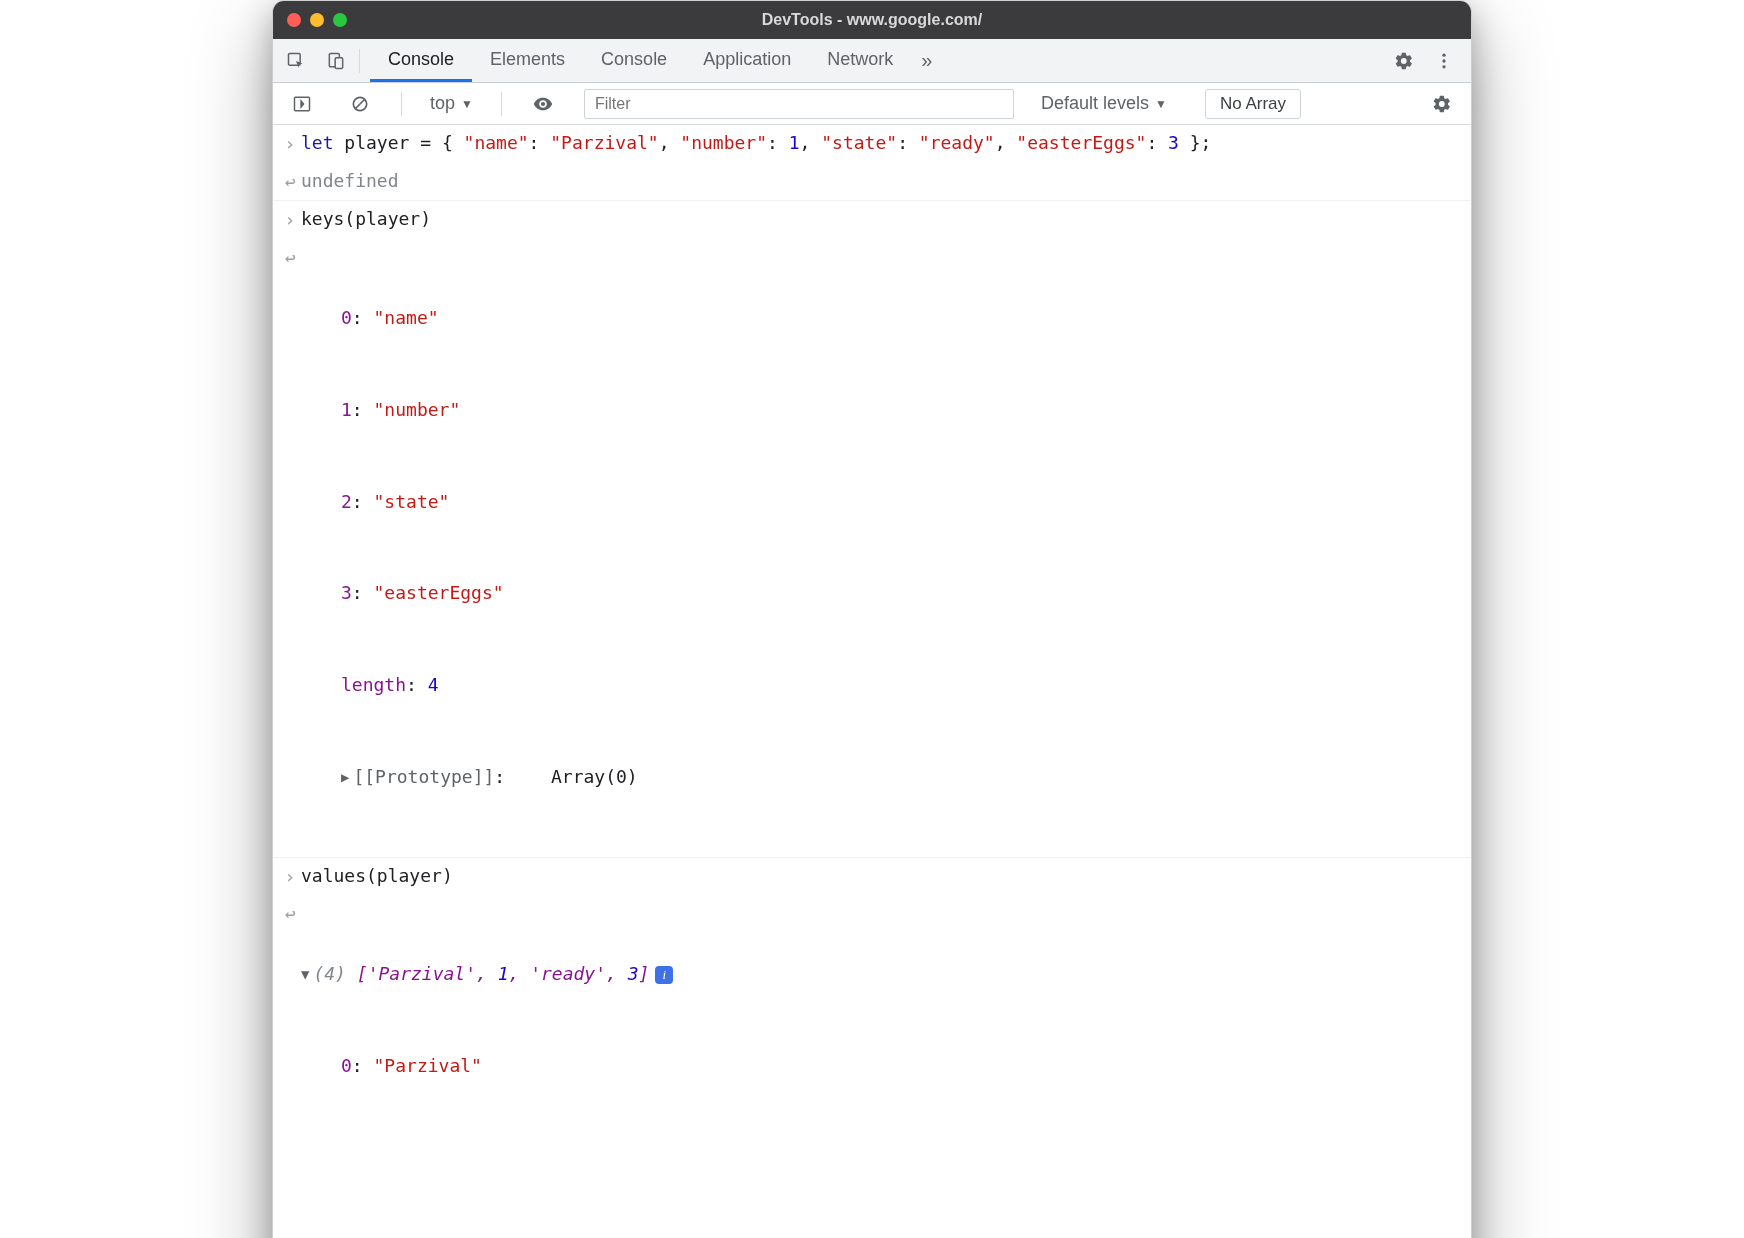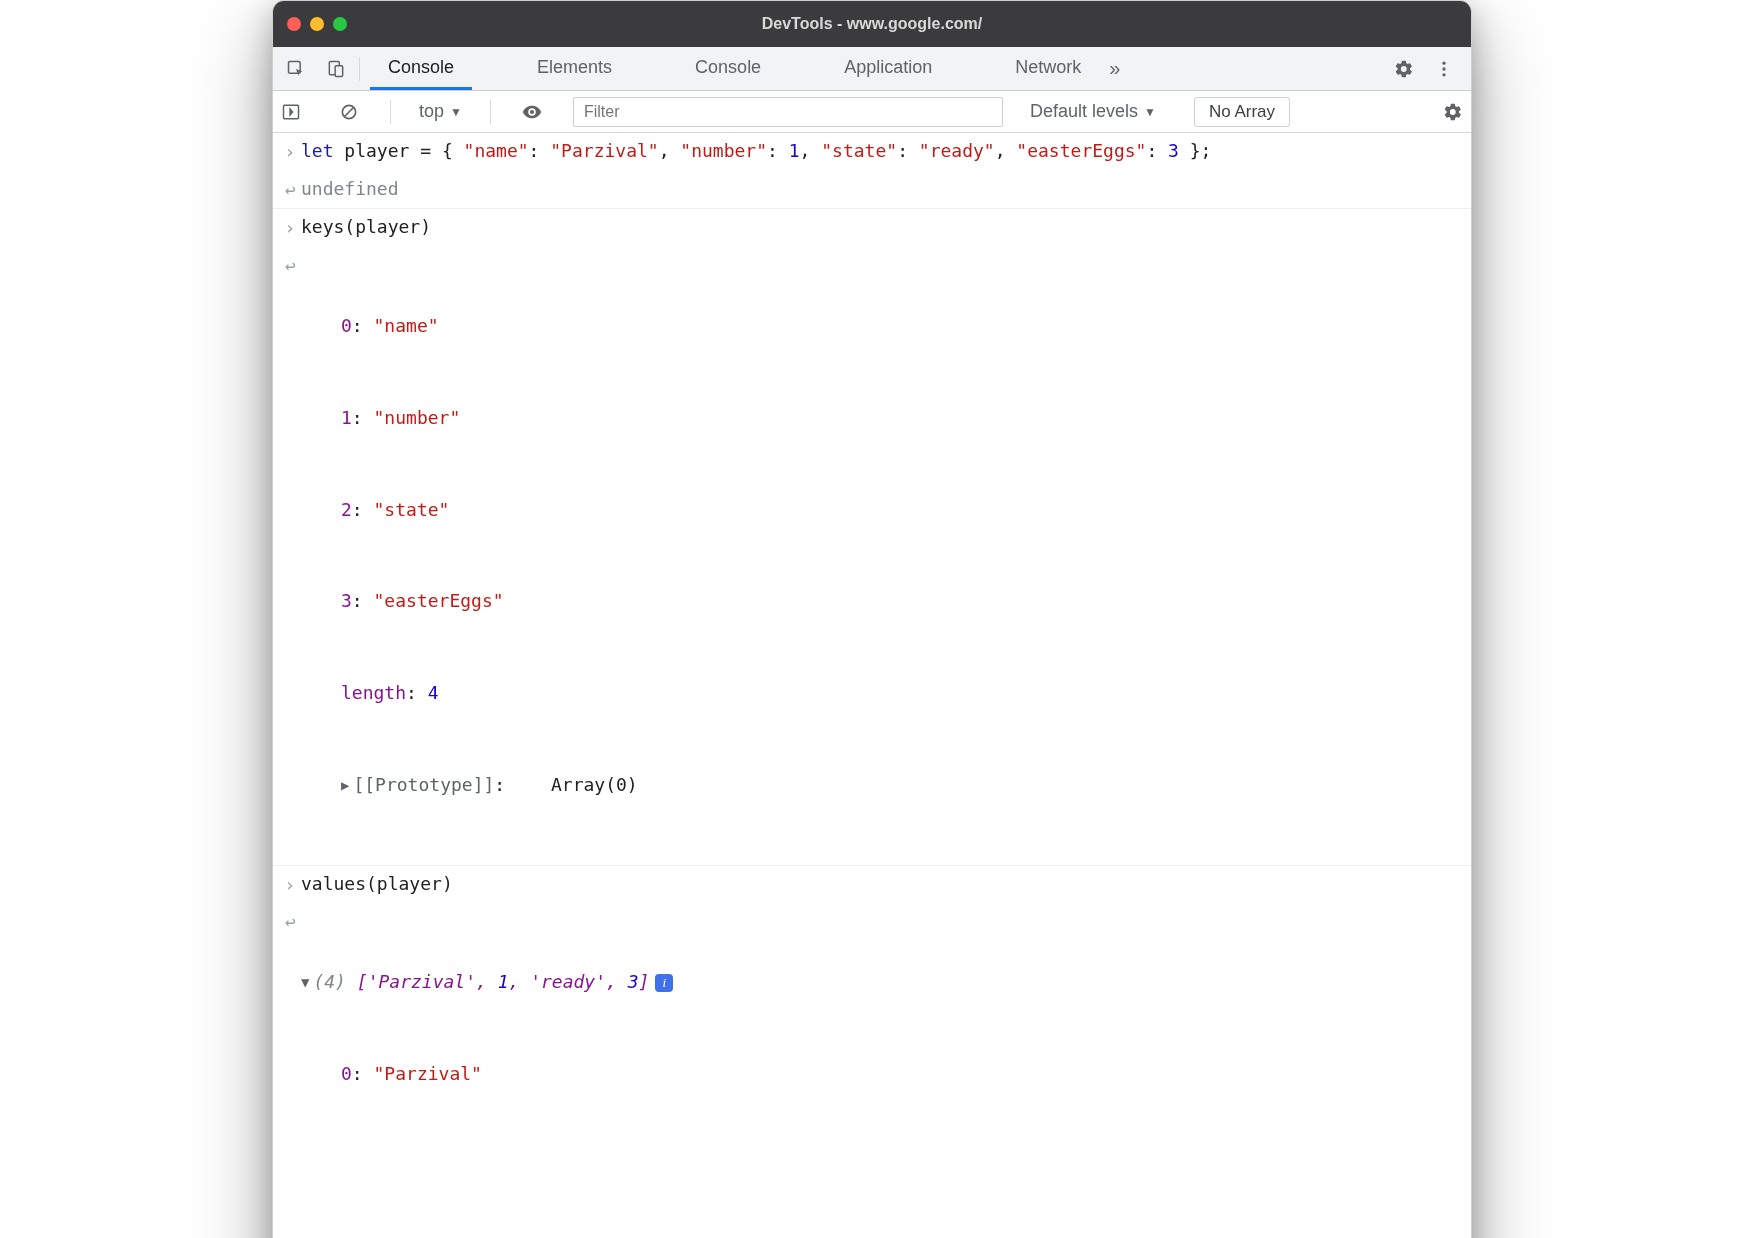--- a/index.html
+++ b/index.html
@@ -15,21 +15,21 @@
     width: 1200px;
     border-radius: 12px;
     overflow: hidden;
     box-shadow: 0 30px 80px rgba(0,0,0,0.35), 0 10px 30px rgba(0,0,0,0.25);
     background: #fff;
     border: 1px solid #cfcfcf;
   }
   
   .titlebar {
     background: #3b3b3d;
-    height: 46px;
+    height: 38px;
     display: flex;
     align-items: center;
     padding: 0 14px;
     position: relative;
   }
   .traffic { display: flex; gap: 9px; }
   .traffic span { width: 14px; height: 14px; border-radius: 50%; display: block; }
   .tl-close { background: #ff5f57; }
   .tl-min { background: #febc2e; }
   .tl-max { background: #28c840; }
@@ -46,36 +46,36 @@
     border-bottom: 1px solid #c9ccd0;
     padding: 0 6px;
     gap: 0;
   }
   .ts-left { display: flex; align-items: center; gap: 6px; padding-right: 10px; }
   .icon-btn {
     display: inline-flex; align-items: center; justify-content: center;
     width: 34px; height: 34px; color: #5f6368; border-radius: 4px;
   }
   .icon-btn svg { width: 20px; height: 20px; }
-  .tabs { display: flex; align-items: stretch; height: 100%; gap: 47px; }
+  .tabs { display: flex; align-items: stretch; height: 100%; }
   .tab {
     display: flex; align-items: center;
     padding: 0 18px; color: #5f6368; font-size: 18px;
     border-bottom: 3px solid transparent;
     cursor: default;
   }
   .tab.active { color: #202124; border-bottom-color: #1a73e8; }
   .ts-right { margin-left: auto; display: flex; align-items: center; gap: 6px; padding-right: 4px;}
   .chevrons { color:#5f6368; font-size:20px; padding:0 10px;}
   
   .toolbar {
     display: flex; align-items: center;
     height: 42px;
     border-bottom: 1px solid #d6d9dc;
-    padding: 0 1px;
+    padding: 0 12px;
     gap: 24px;
     background: #fff;
   }
   .tb-sep { width:1px; height:24px; background:#d6d9dc; }
   .ctx-select {
     display:flex; align-items:center; gap:6px; color:#5f6368; font-size:18px;
     padding: 0 4px;
   }
   .filter-input {
     flex: 0 0 430px;

